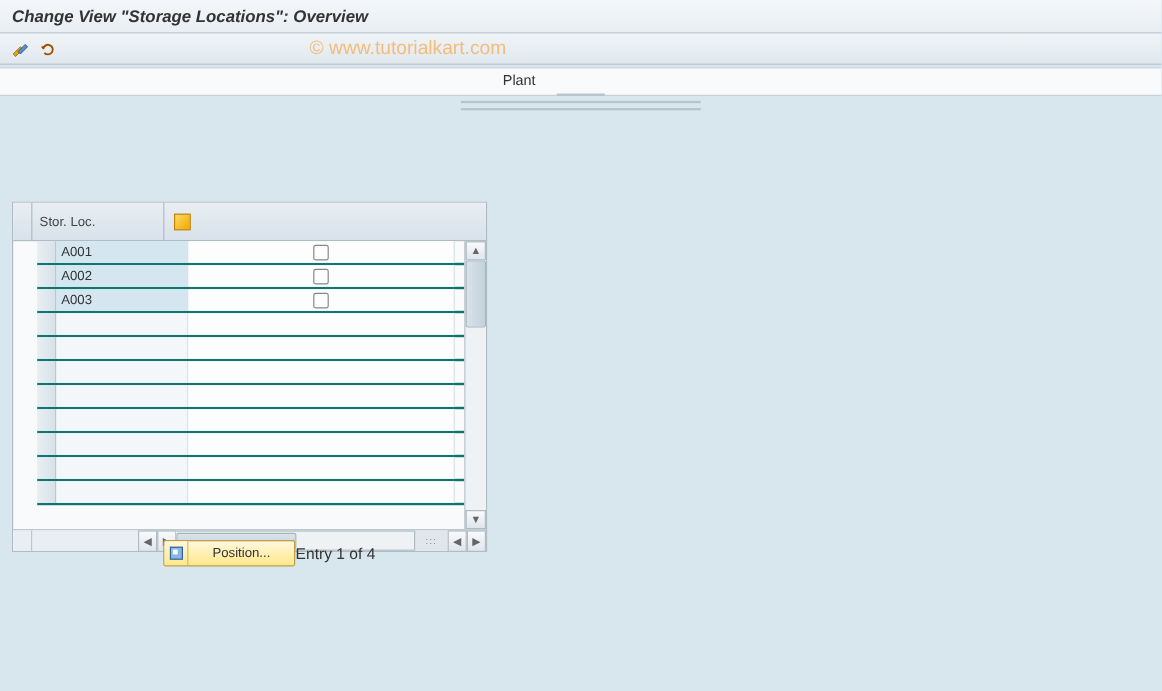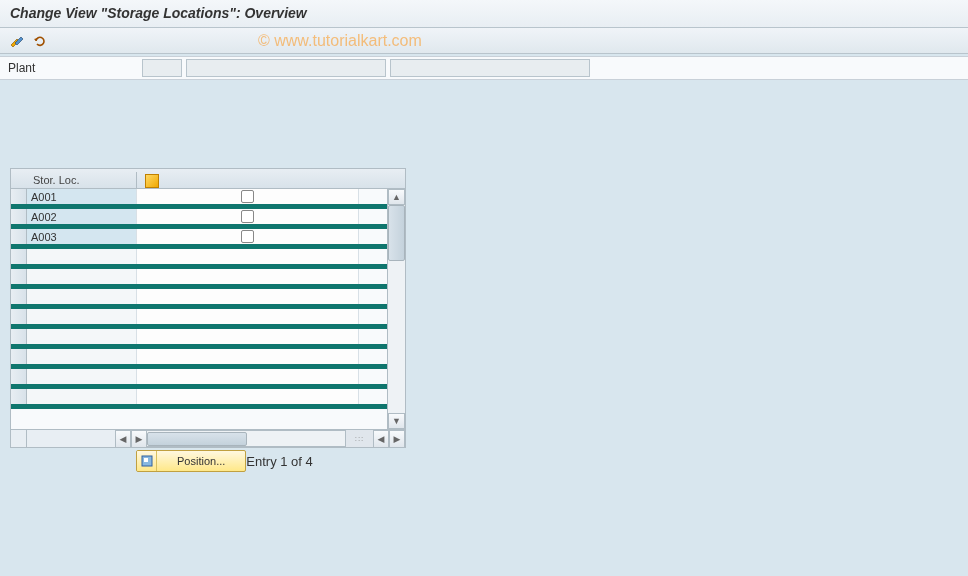--- a/index.html
+++ b/index.html
@@ -54,20 +54,21 @@
     .plant-row {
       background: #f8fafc;
       border-top: 1px solid #c8d0d8;
       border-bottom: 1px solid #c8d0d8;
       padding: 3px 8px;
       display: flex;
       align-items: center;
       gap: 4px;
       height: 24px;
       margin-top: 2px;
+      flex-direction: column;
     }
     .plant-label {
       width: 130px;
       color: #333;
     }
     .plant-field-small {
       width: 40px;
       height: 18px;
       background: #e8edf0;
       border: 1px solid #b8c4cc;
@@ -83,22 +84,21 @@
       top: 168px;
       left: 10px;
       width: 396px;
       background: #f8fafc;
       border: 1px solid #b0bcc4;
     }
     .table-header-row {
       display: flex;
       background: linear-gradient(to bottom, #e8eef3, #d8e2ea);
       border-bottom: 1px solid #b0bcc4;
-      height: 20px;
-      align-items: flex-end;
+      height: 32px;
     }
     .row-selector-h {
       width: 16px;
       border-right: 1px solid #b0bcc4;
     }
     .col-header {
       padding: 2px 6px;
       border-right: 1px solid #b0bcc4;
       color: #444;
       font-size: 11px;
@@ -122,21 +122,22 @@
     .table-body {
       position: relative;
       display: flex;
     }
     .table-rows {
       flex: 1;
     }
     .data-row {
       display: flex;
       height: 20px;
-      border-bottom: 5px solid #0f766e;
+      border-bottom: 2px solid #0f766e;
+      margin-left: 20px;
     }
     .row-selector {
       width: 16px;
       background: linear-gradient(to right, #e8eef3, #d8e2ea);
       border-right: 1px solid #b0bcc4;
     }
     .cell {
       border-right: 1px solid #d8e0e6;
       padding: 2px 4px;
       display: flex;

